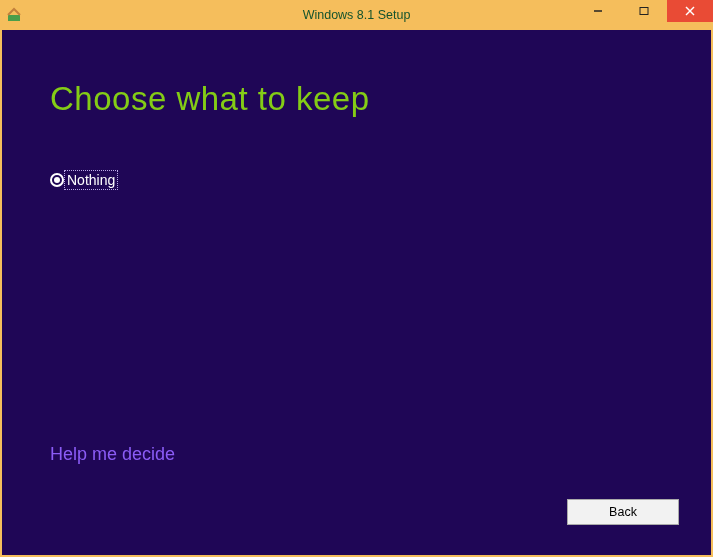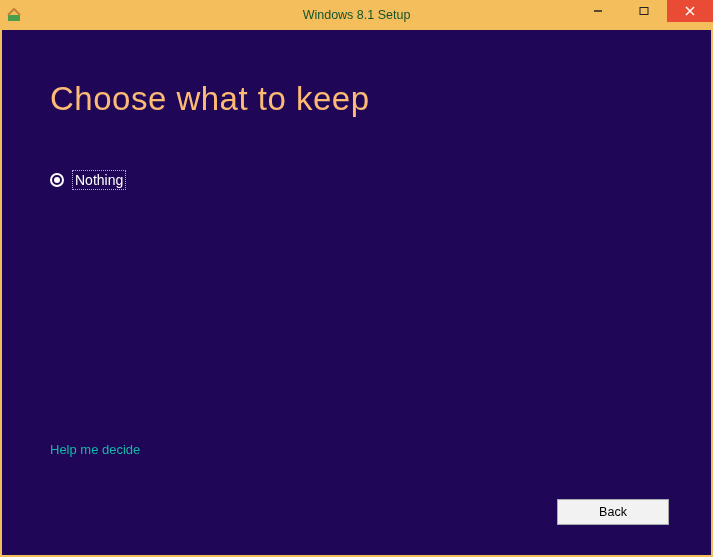--- a/index.html
+++ b/index.html
@@ -54,34 +54,33 @@
       background: #1f0656;
       position: relative;
       border-left: 2px solid #f5be5c;
       border-right: 2px solid #f5be5c;
       border-bottom: 2px solid #f5be5c;
     }
     .heading {
       position: absolute;
       left: 48px;
       top: 50px;
-      color: #fdba74;
+      color: #84cc16;
       font-weight: 300;
       font-size: 33px;
       letter-spacing: 0.5px;
     }
     .options {
       position: absolute;
       left: 48px;
       top: 140px;
     }
     .radio-row {
       display: flex;
       align-items: center;
-      gap: 8px;
     }
     .radio-outer {
       width: 14px;
       height: 14px;
       border-radius: 50%;
       border: 2px solid #fff;
       display: flex;
       align-items: center;
       justify-content: center;
       flex-shrink: 0;
@@ -96,28 +95,28 @@
       border: 1px dotted #b9a7e6;
       padding: 0 2px;
     }
     .radio-label {
       color: #fff;
       font-size: 14px;
     }
     .help-link {
       position: absolute;
       left: 48px;
-      bottom: 98px;
-      color: #14b8a6;
-      font-size: 13px;
+      bottom: 90px;
+      color: #8b5cf6;
+      font-size: 18px;
       cursor: pointer;
     }
     .nav-buttons {
       position: absolute;
-      right: 42px;
+      right: 32px;
       bottom: 30px;
       display: flex;
       gap: 10px;
     }
     .nav-btn {
       width: 112px;
       height: 26px;
       background: #f2f2f2;
       border: 1px solid #aaa;
       font-size: 12.5px;

